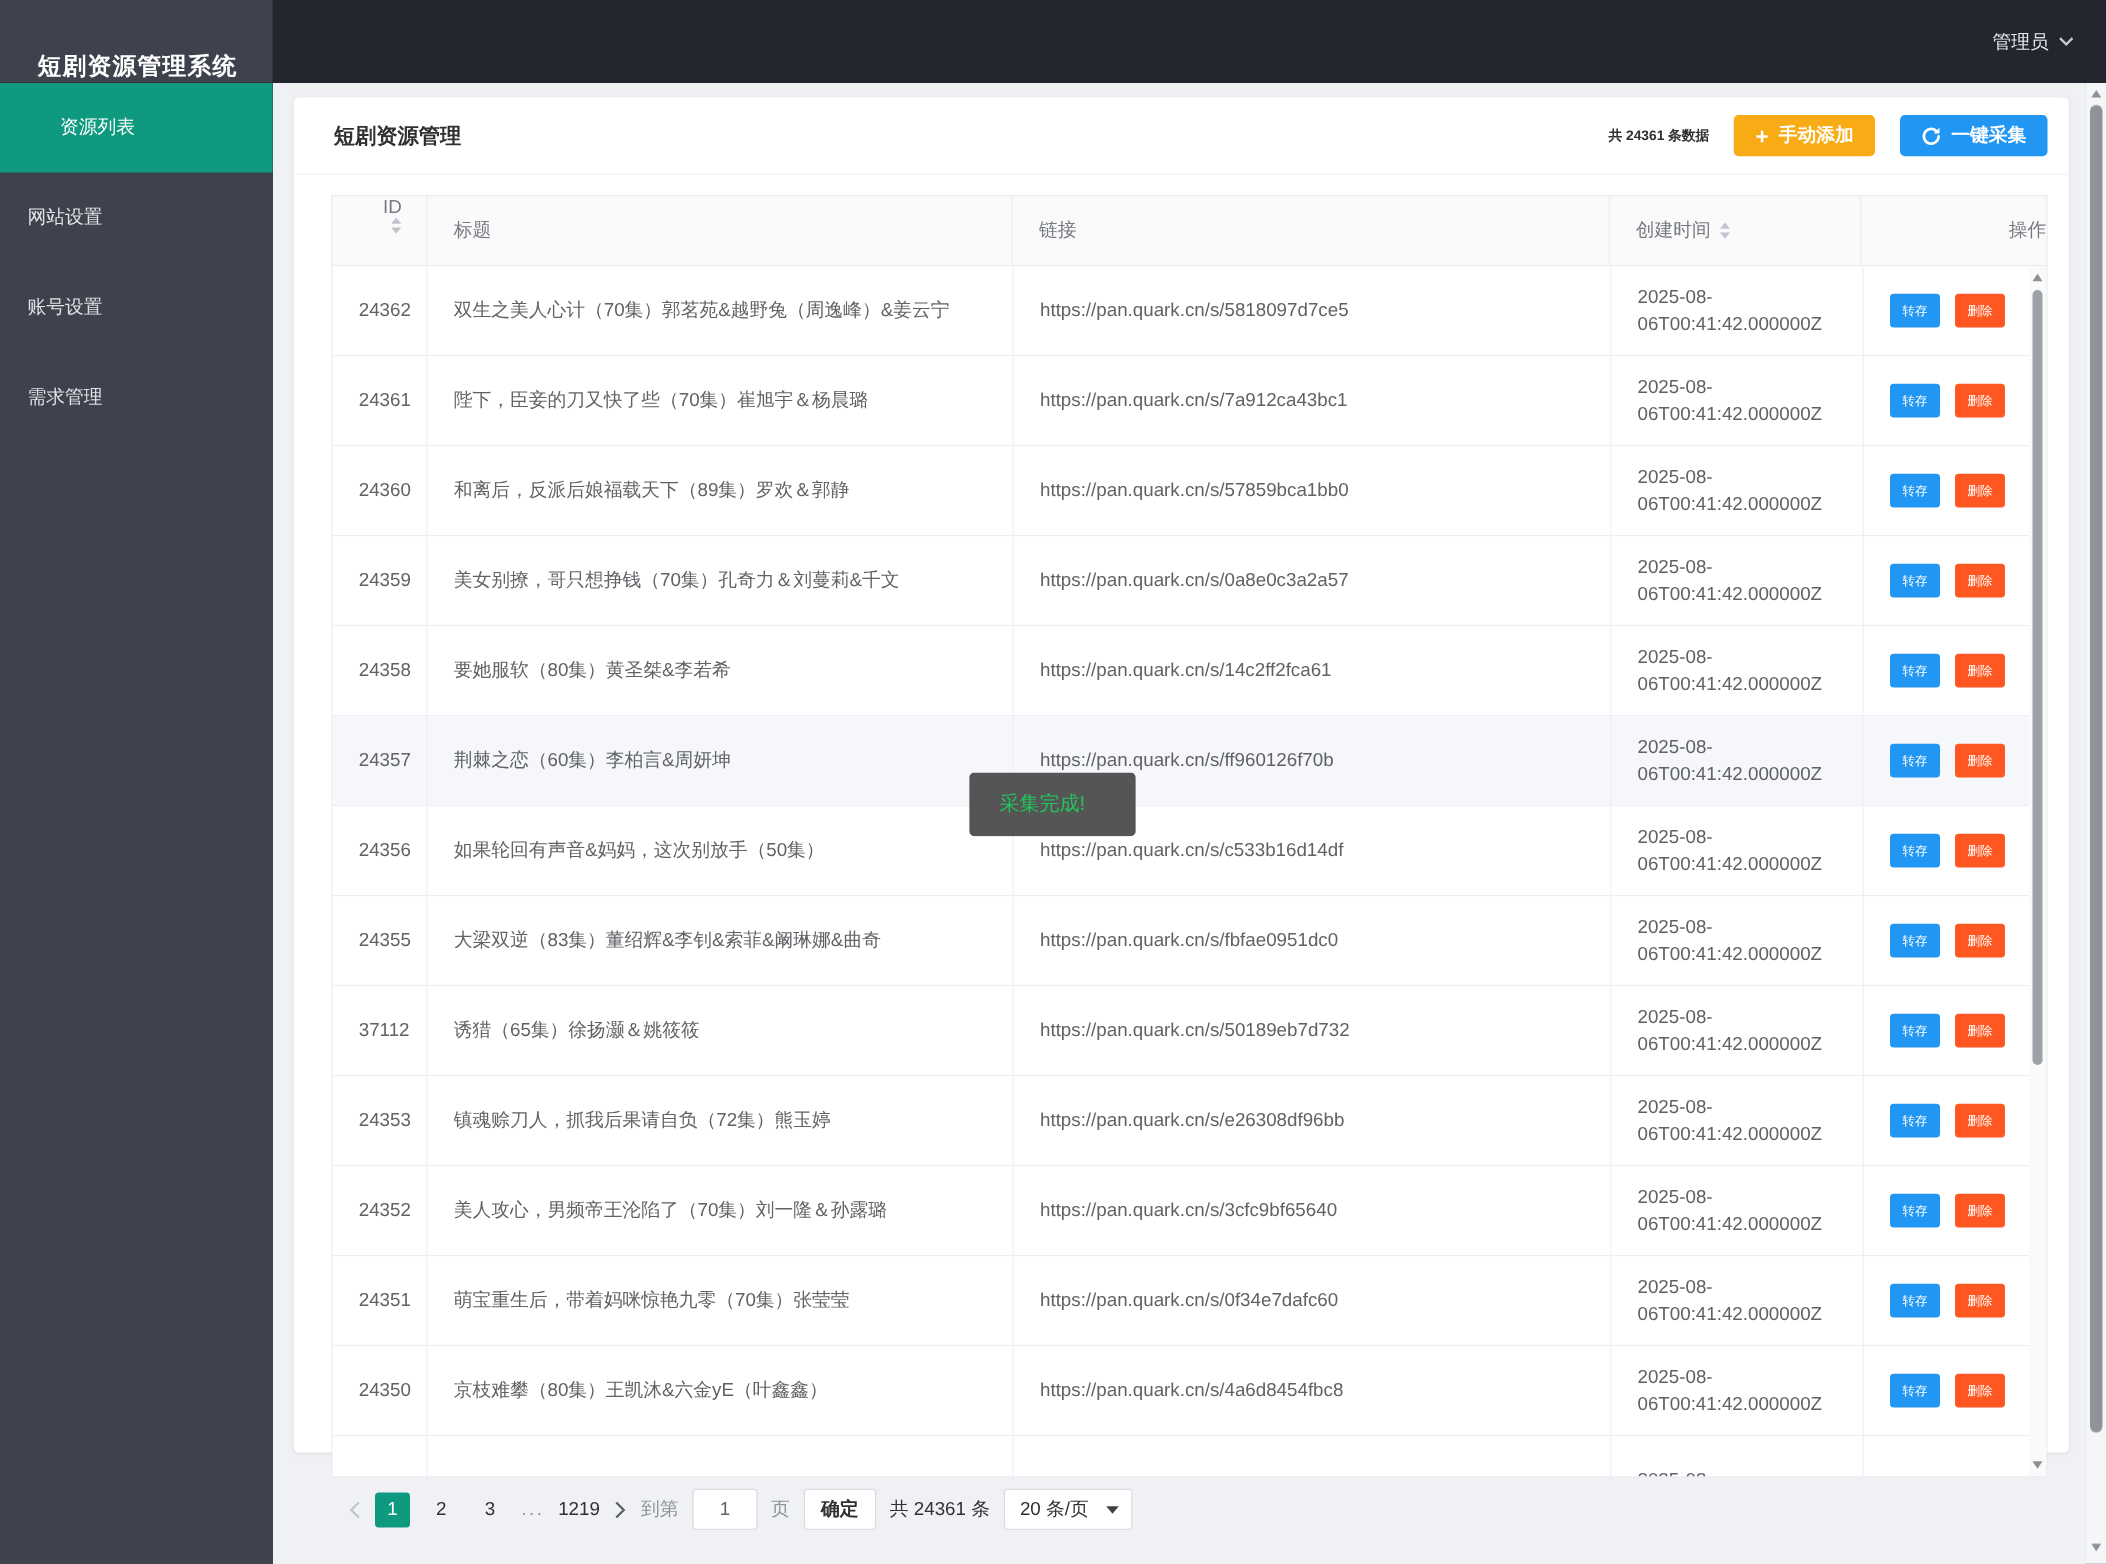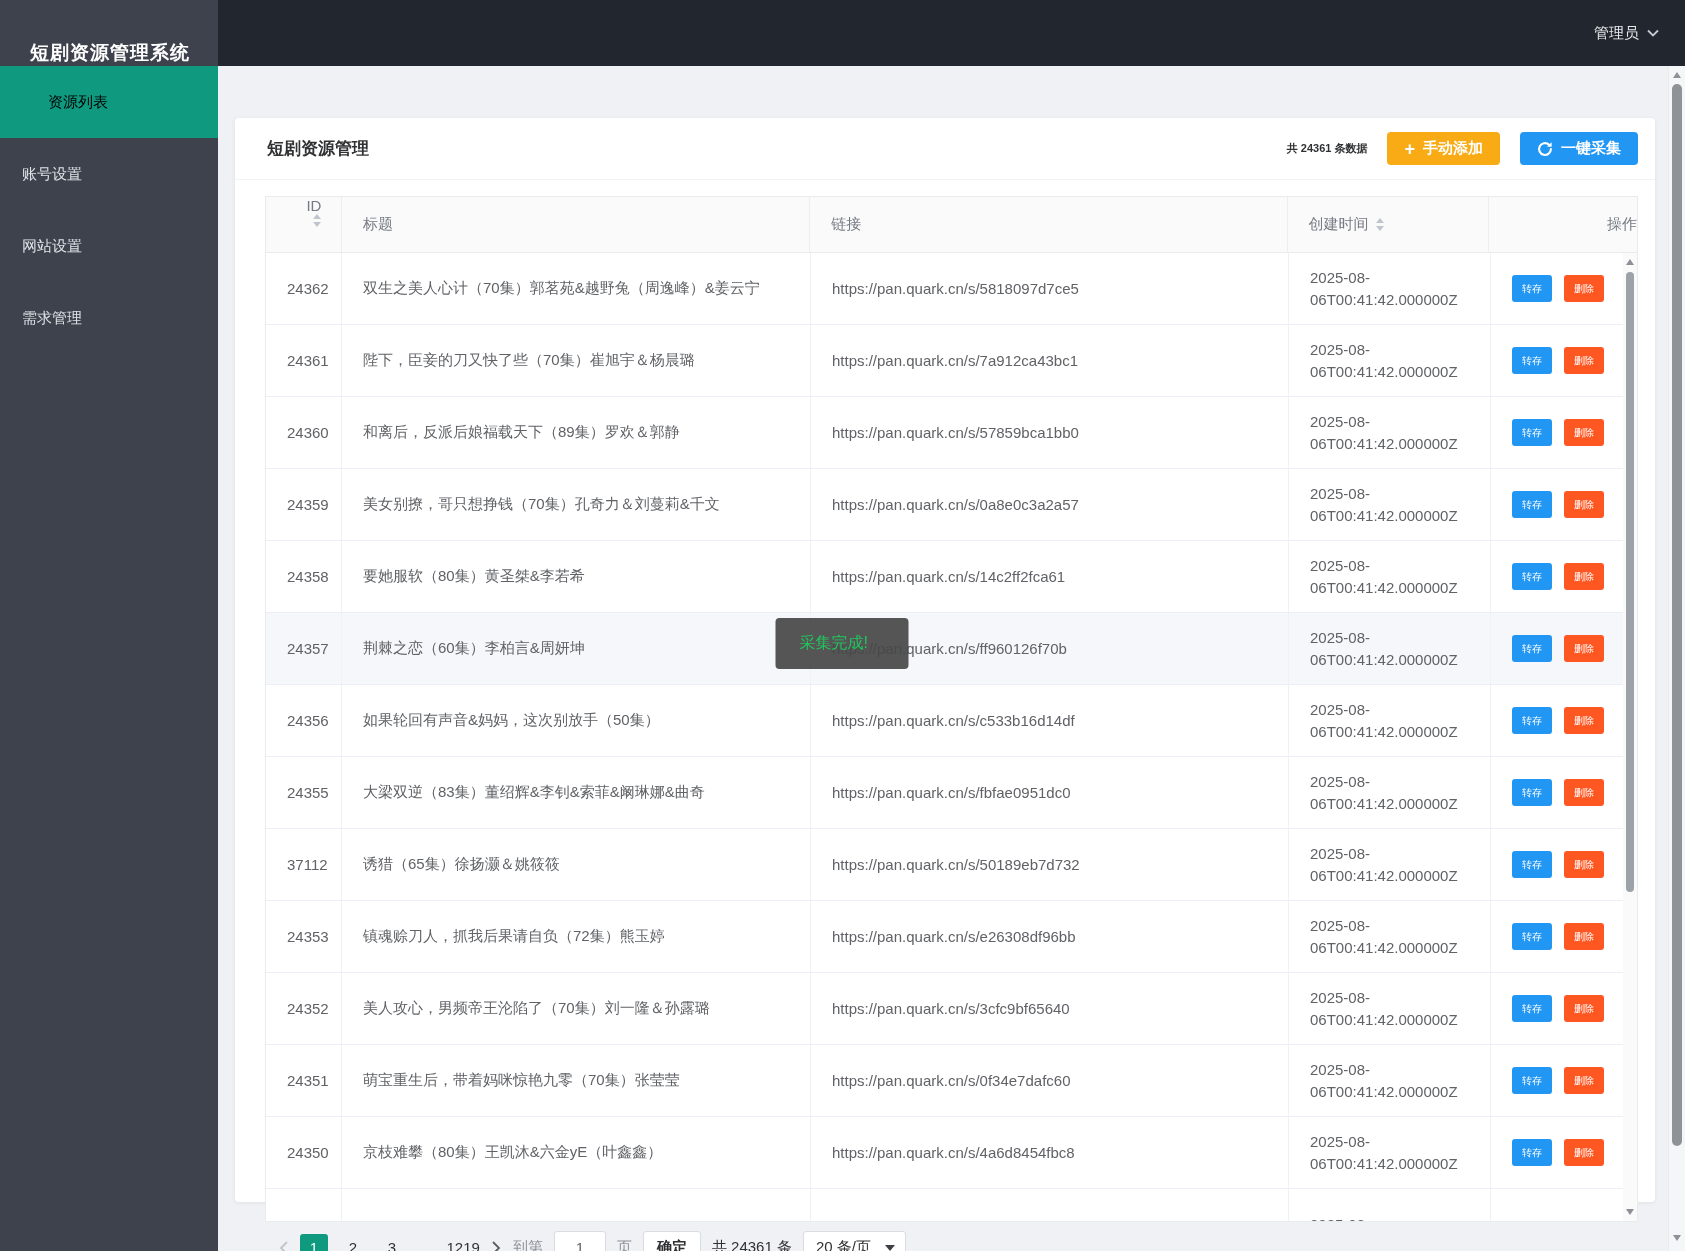--- a/index.html
+++ b/index.html
@@ -10,25 +10,25 @@
   .topbar { position:fixed; left:0; top:0; width:1685px; height:66px; background:#22262e; z-index:30; }
   .logo { position:absolute; left:0; top:0; width:218px; height:66px; background:#3d424d;
     display:flex; align-items:flex-end; padding-left:30px; }
   .logo span { color:#fff; font-size:19px; font-weight:bold; letter-spacing:1px; }
   .usermenu { position:absolute; right:26px; top:0; height:66px; display:flex; align-items:center; gap:8px;
     color:#e7e9ec; font-size:15px; cursor:pointer; }
 
   
   .sidebar { position:fixed; left:0; top:66px; width:218px; height:1185px; background:#3d424d; z-index:20; }
   .side-item { height:72px; line-height:72px; padding-left:22px; color:#dfe2e7; font-size:15px; cursor:pointer; }
-  .side-item.active { background:var(--teal); color:#000000;padding-left:48px; }
+  .side-item.active { background:var(--teal); color:#ffffff;padding-left:48px; }
 
   
   .card { position:absolute; left:235px; top:78px; width:1420px; height:1084px; background:#fff;
-    border-radius:4px; box-shadow:0 1px 4px rgba(0,0,0,.07); z-index:5;margin-top:40px; }
+    border-radius:4px; box-shadow:0 1px 4px rgba(0,0,0,.07); z-index:5; }
   .card-header { height:62px; display:flex; align-items:center; justify-content:space-between;
     padding:0 17px 0 32px; border-bottom:1px solid #f2f3f5; }
   .card-title { font-size:17px; font-weight:bold; color:#303133; }
   .header-right { display:flex; align-items:center; gap:20px; }
   .total-summary { font-size:11px; font-weight:bold; color:#303133; }
   .btn { display:inline-flex; align-items:center; gap:8px; height:33px; padding:0 17px; border:none;
     border-radius:4px; color:#fff; font-size:15px; font-weight:600; cursor:pointer;
     font-family:inherit; }
   .btn-add { background:var(--amber); }
   .btn-collect { background:var(--blue); }
@@ -112,22 +112,22 @@
     <span>
       <svg width="12" height="8" viewBox="0 0 12 8">
           <polyline points="1,1.5 6,6.5 11,1.5" fill="none" stroke="#c7cad0" stroke-width="1.8"></polyline>
         </svg>
     </span>
   </div>
 </div>
 
 <div class="sidebar" id="sidebar">
     <div class="side-item active">资源列表</div>
+    <div class="side-item">网站设置</div>
     <div class="side-item">账号设置</div>
-    <div class="side-item">网站设置</div>
     <div class="side-item">需求管理</div>
   </div>
 
 <div class="card">
   <div class="card-header">
     <div class="card-title">短剧资源管理</div>
     <div class="header-right">
       <span class="total-summary">共 24361 条数据</span>
       <button class="btn btn-add">
         <span class="plus-glyph">+</span>

